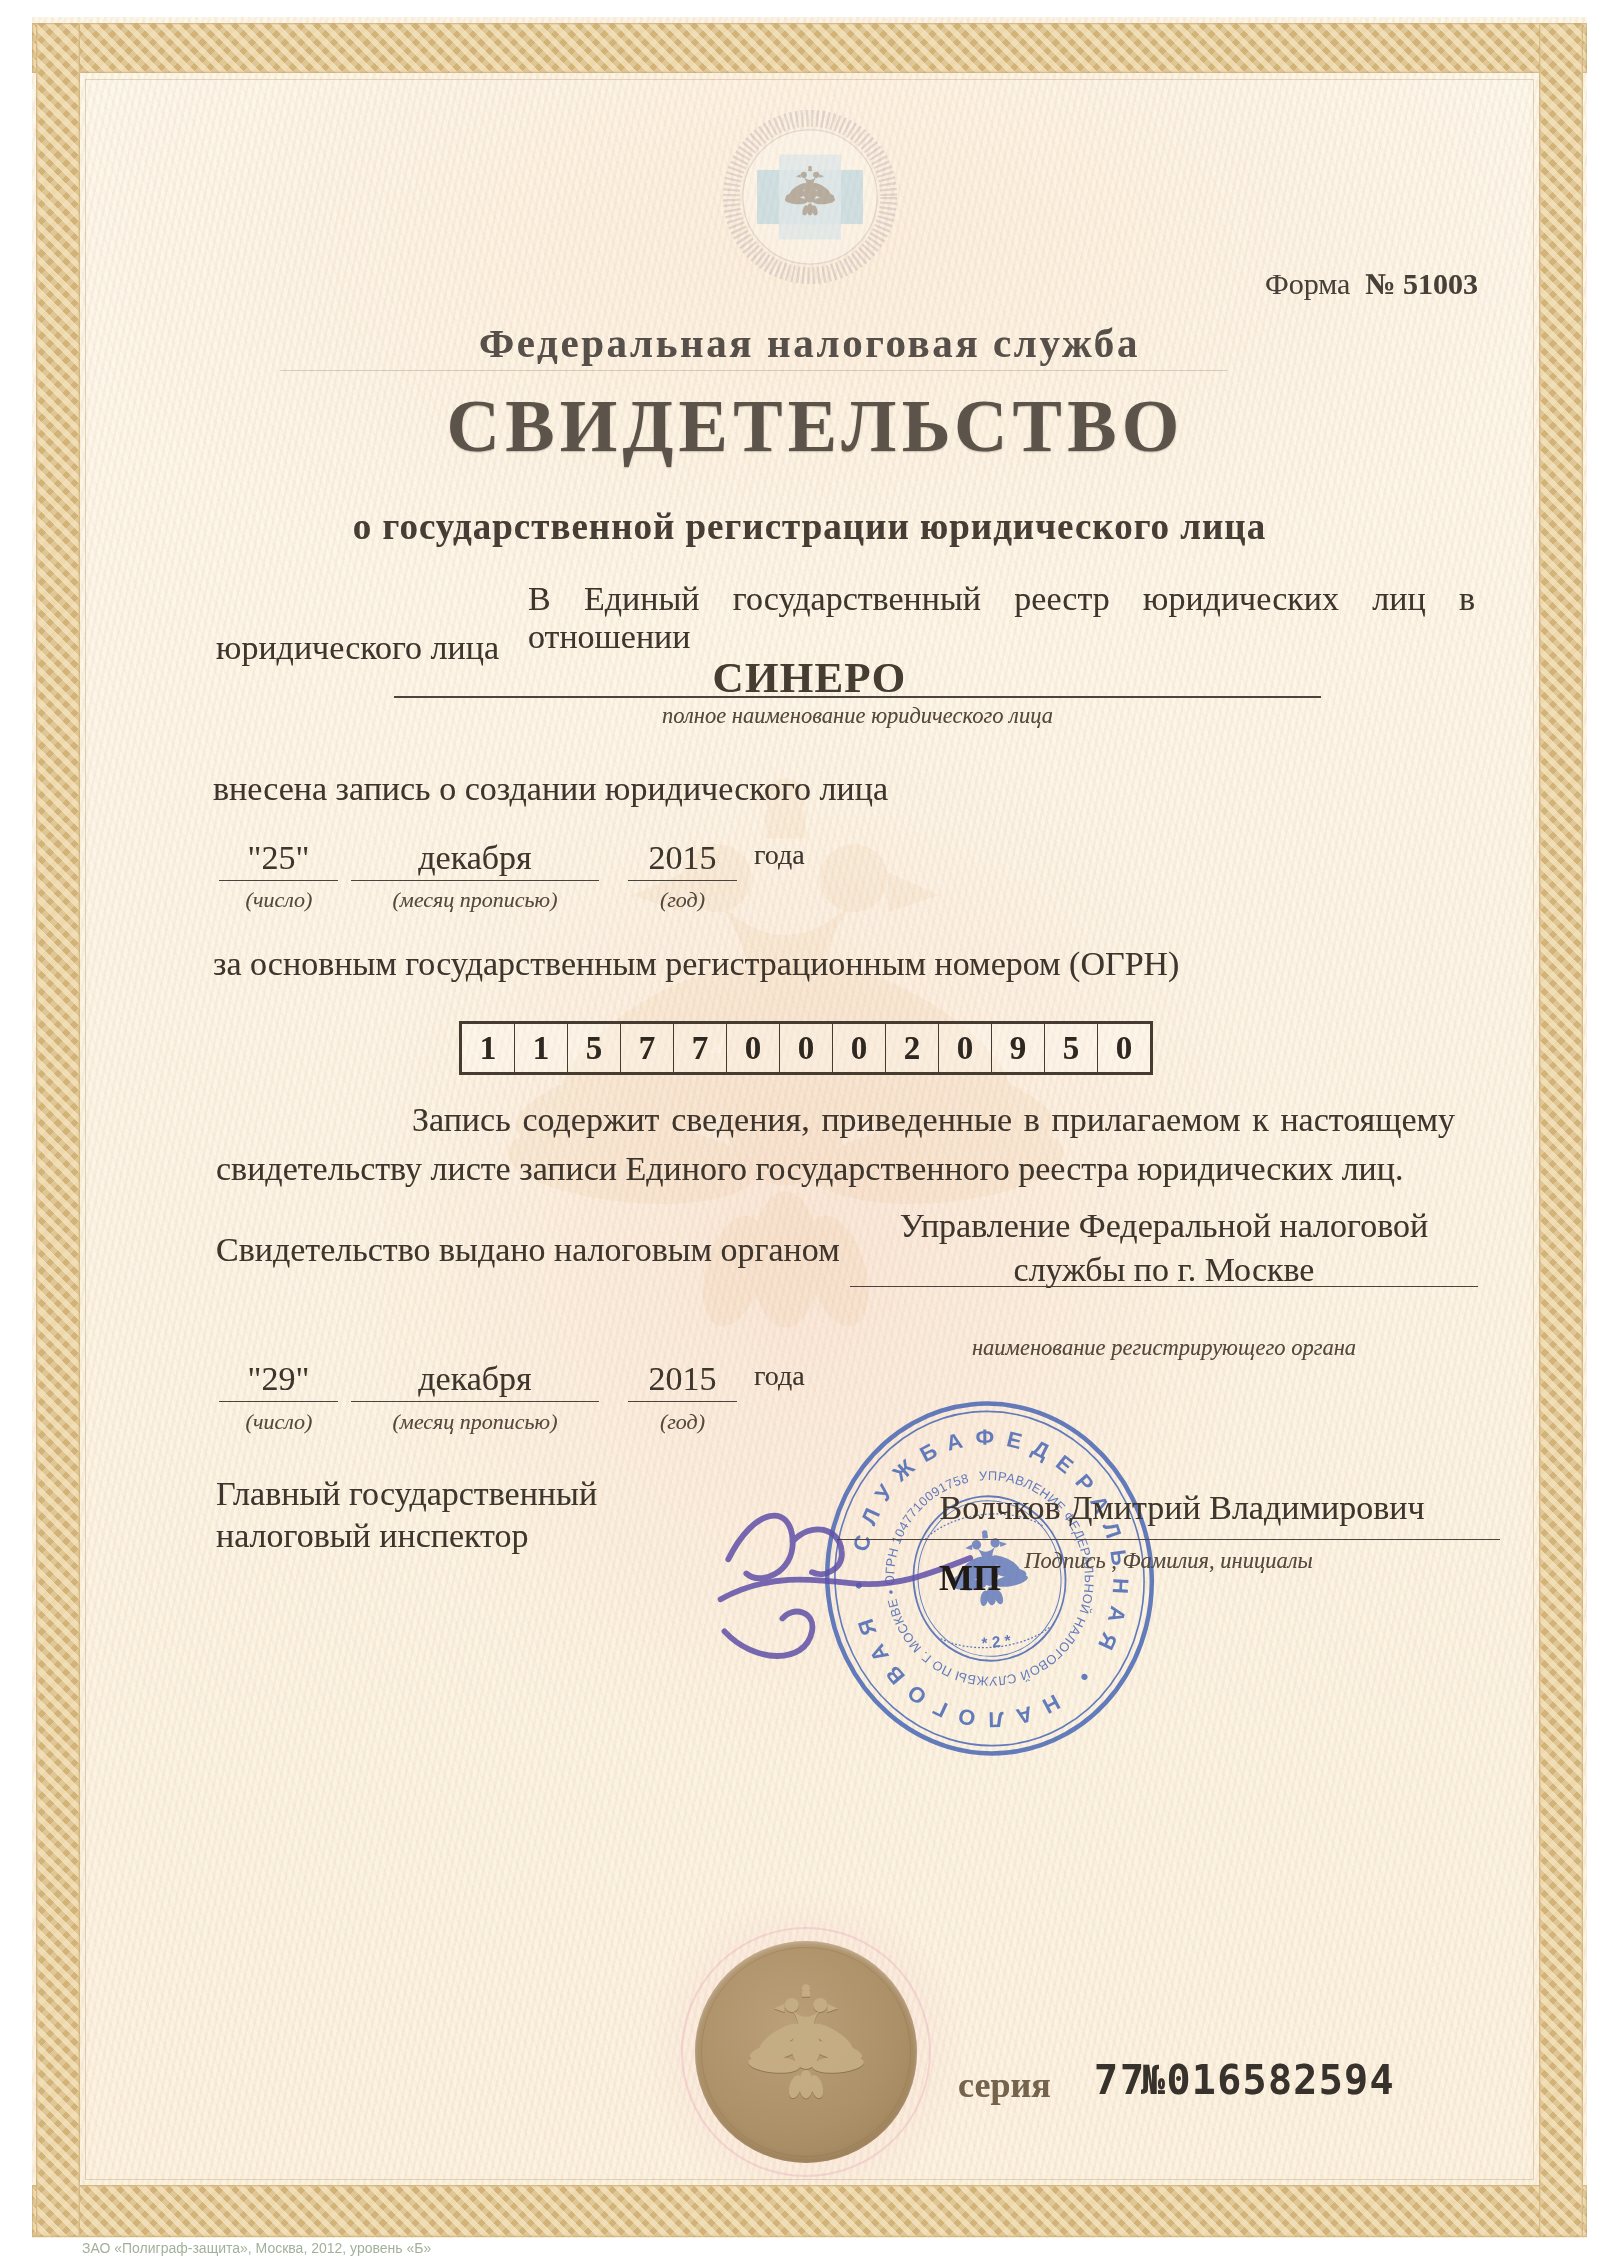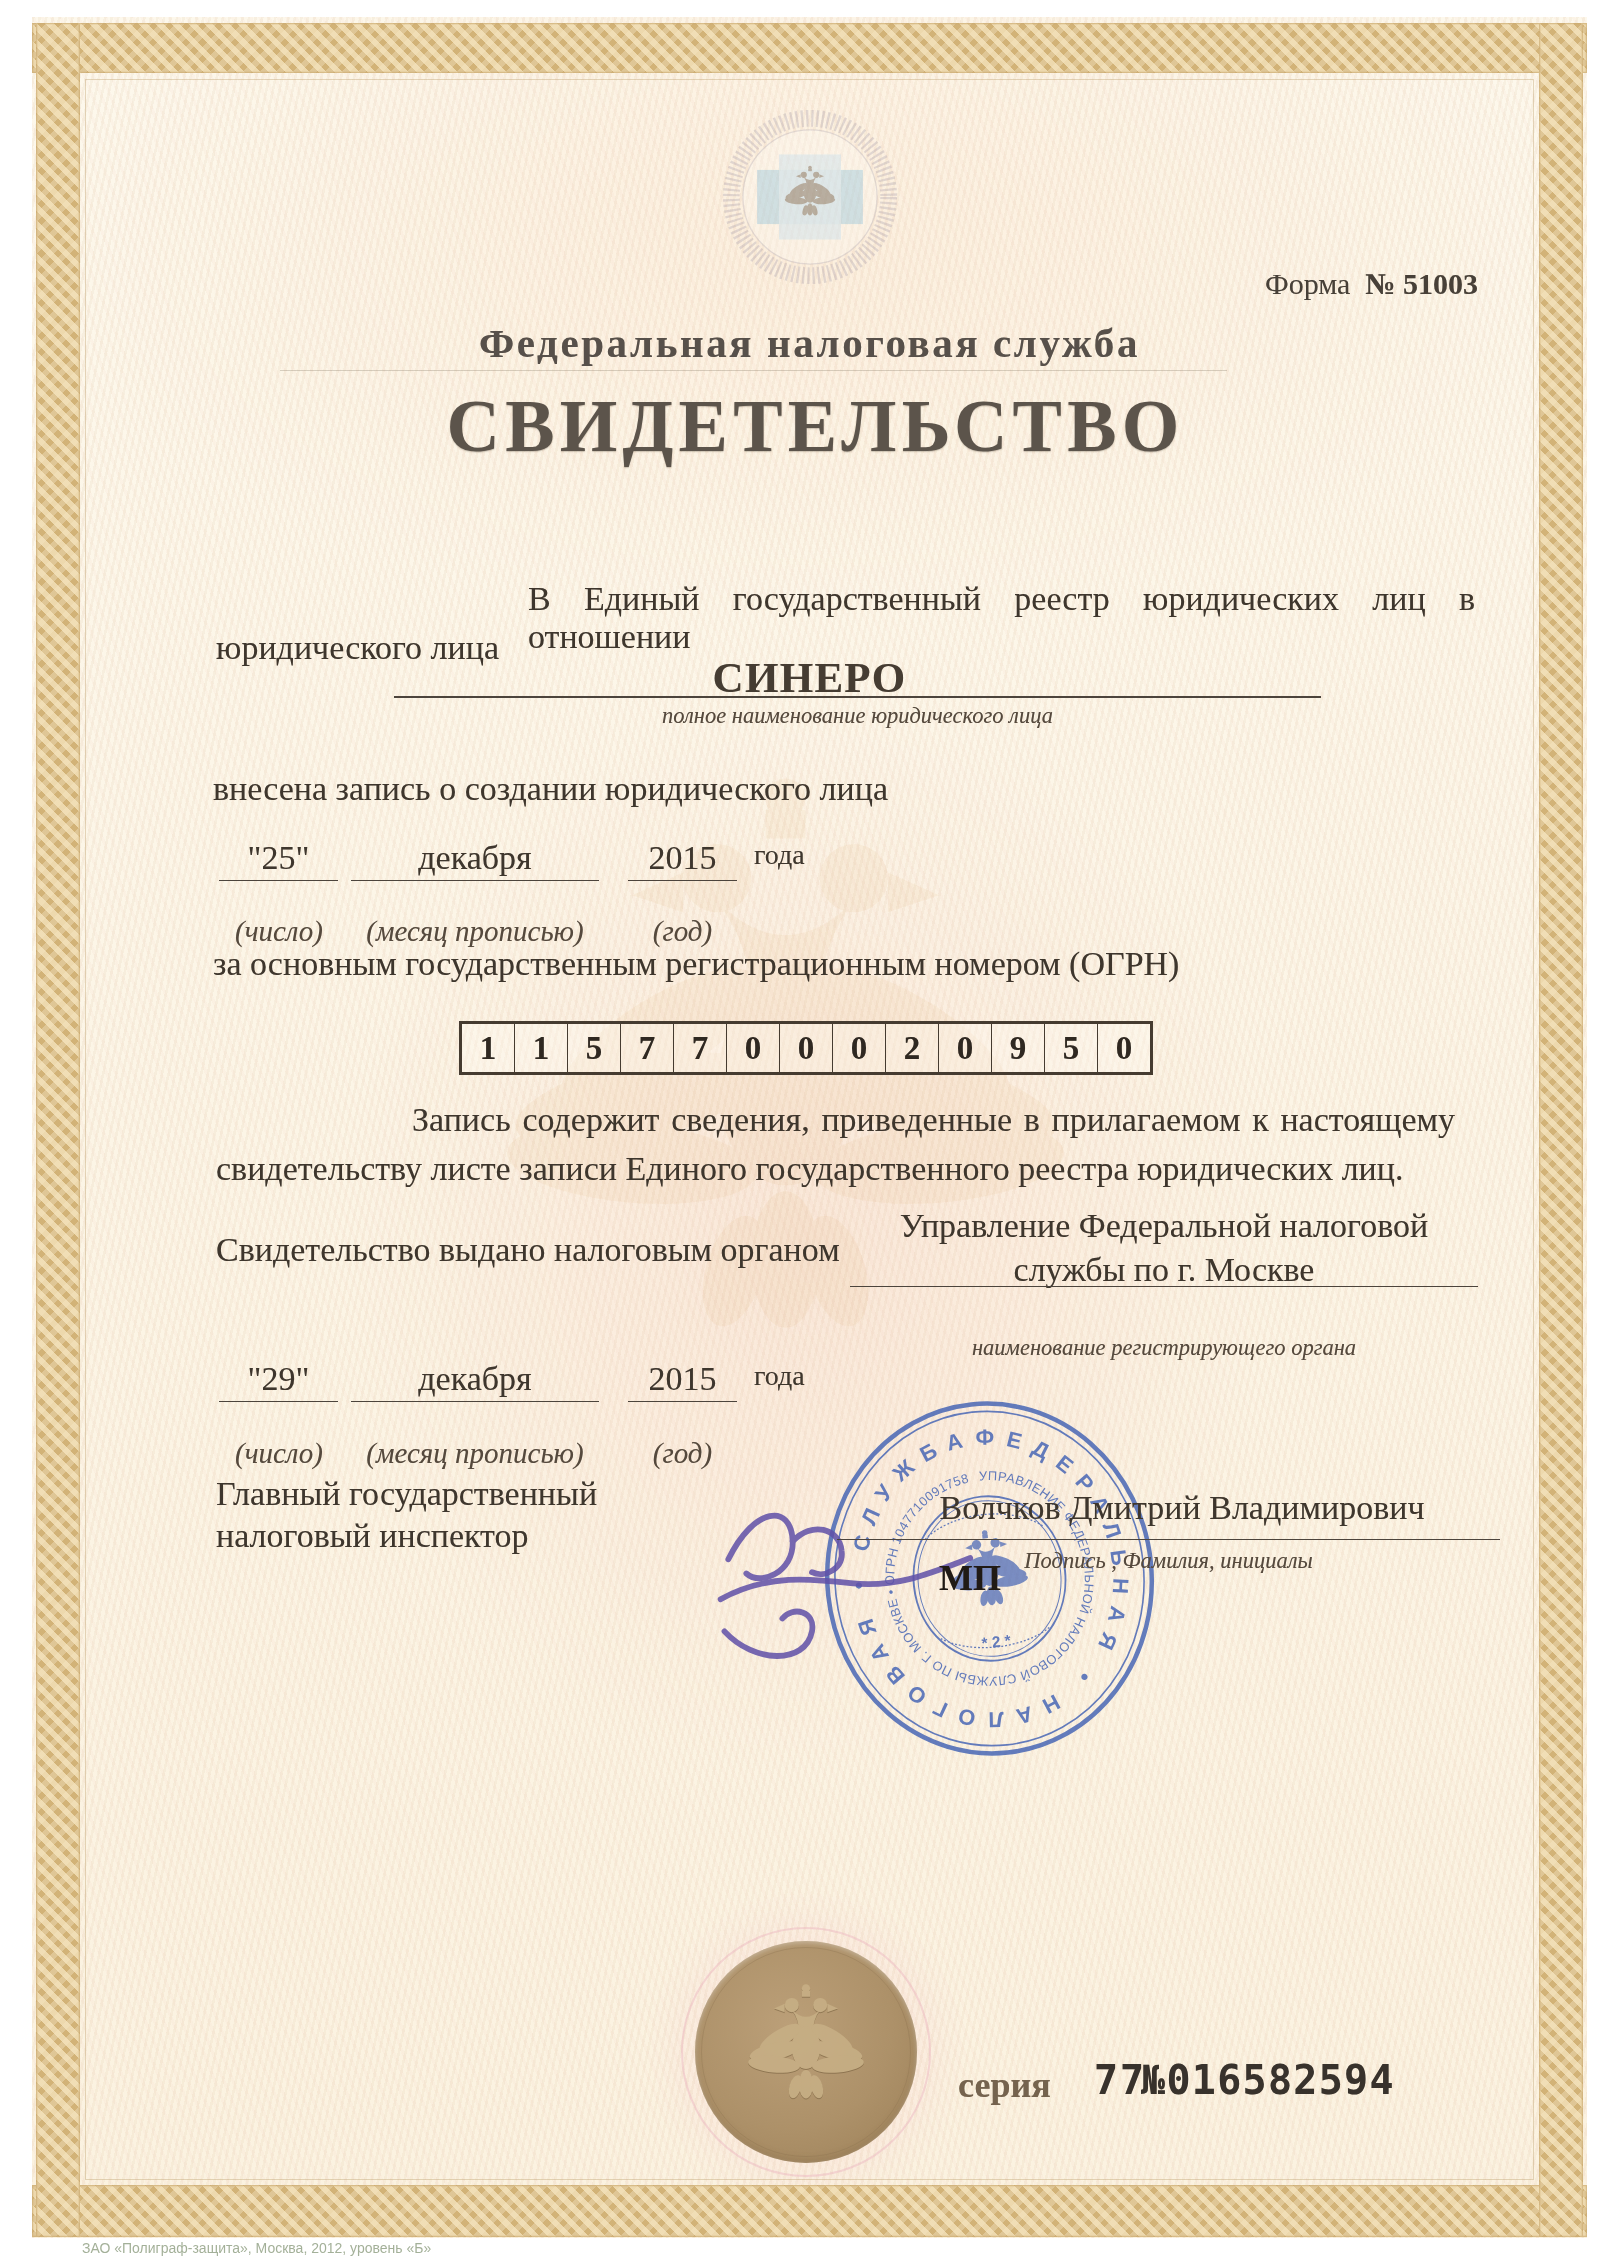--- a/index.html
+++ b/index.html
@@ -52,22 +52,22 @@
 
   .company{top:653px;font-size:43px;font-weight:700;letter-spacing:1.3px;color:#453c32;}
   .company-line{top:696px;left:394px;width:927px;border-top-width:2.6px;}
   .company-cap{top:703px;left:394px;width:927px;}
 
   .record{top:770px;left:213px;}
 
   
   .dval{position:absolute;font-size:34px;text-align:center;text-shadow:0 0 0.6px rgba(70,58,45,0.35);}
   .dline{position:absolute;border-top:1.9px solid #4c443c;}
-  .dlabel{position:absolute;font-size:29px;font-style:italic;color:#55493d;text-align:center;
-          text-shadow:0 0 0.6px rgba(70,58,45,0.3);margin-top:28px;}
+  .dlabel{position:absolute;font-size:22px;font-style:italic;color:#55493d;text-align:center;
+          text-shadow:0 0 0.6px rgba(70,58,45,0.3);}
   .suffix{position:absolute;font-size:28px;text-shadow:0 0 0.6px rgba(70,58,45,0.35);}
 
   
   .ogrn-line{top:945px;left:213px;}
   .ogrn-boxes{position:absolute;left:459px;top:1021px;display:flex;border:3.2px solid #453b30;
               background:rgba(255,252,244,0.35);}
   .ogrn-cell{width:52px;height:48px;border-left:1.9px solid #453b30;font-size:33px;font-weight:700;
              line-height:48px;text-align:center;color:#2f2821;text-shadow:0 0 0.6px rgba(47,40,33,0.4);}
   .ogrn-cell:first-child{border-left:none;}
 
@@ -164,20 +164,21 @@
       <use href="#eagle" x="90" y="86" width="96" height="96"></use>
     </g>
   </svg>
 
   <div class="t form-no">
     <span>Форма</span>&nbsp;&nbsp;<b>№ 51003</b>
   </div>
   <div class="t center agency">Федеральная налоговая служба</div>
   <div class="hdr-divider"></div>
   <div class="t center title">СВИДЕТЕЛЬСТВО</div>
+  <div class="t center subtitle">о государственной регистрации юридического лица</div>
 
   <div class="t body intro1">В Единый государственный реестр юридических лиц в отношении</div>
   <div class="t body intro2">юридического лица</div>
 
   <div class="t center company">СИНЕРО</div>
   <div class="uline company-line"></div>
   <div class="t cap company-cap" style="white-space:normal">полное наименование юридического лица</div>
 
   <div class="t body record">внесена запись о создании юридического лица</div>
 

